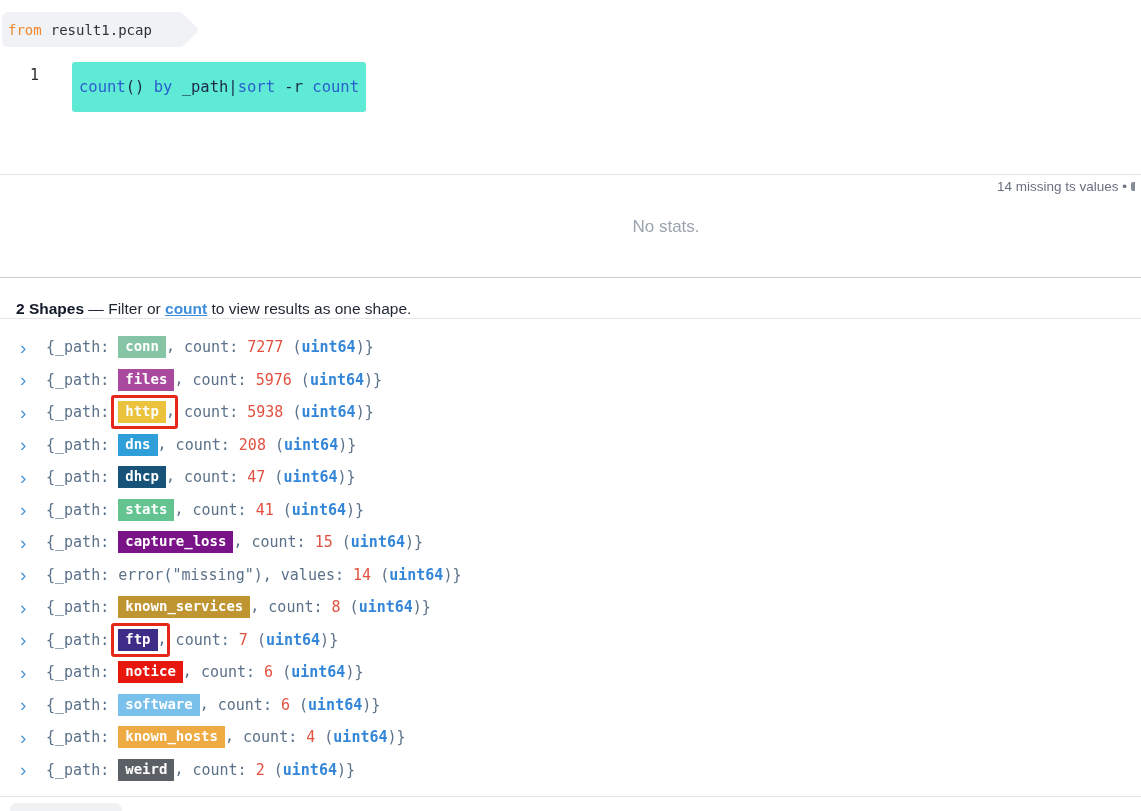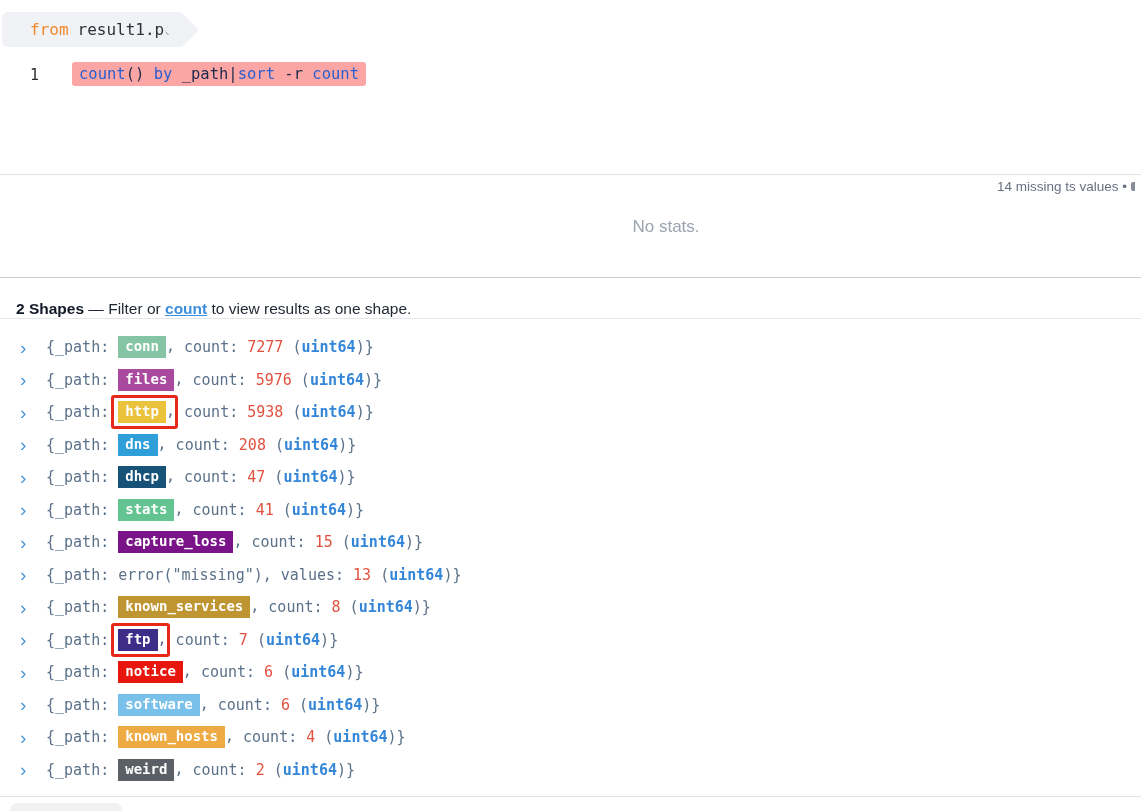--- a/index.html
+++ b/index.html
@@ -3,30 +3,30 @@
 <meta charset="utf-8">
 <style>
   * { margin:0; padding:0; box-sizing:border-box; }
   html,body { width:1141px; height:811px; background:#ffffff; overflow:hidden;
               font-family:"Liberation Sans", sans-serif; position:relative; }
 
   
   .editor { position:absolute; left:0; top:0; width:1141px; height:174px; background:#fff; }
   .from-pill { position:absolute; left:2px; top:12px; height:35px; width:180px;
                background:#f1f2f5; border-radius:6px 0 0 6px;
-               display:flex; align-items:center; padding-left:28px;
-               font-family:"DejaVu Sans Mono", monospace; font-size:16px; color:#2e3138; }
+               display:flex; align-items:center; padding-left:6px;
+               font-family:"DejaVu Sans Mono", monospace; font-size:14px; color:#2e3138; }
   .from-pill::after { content:''; position:absolute; right:-12px; top:50%;
                width:25px; height:25px; transform:translateY(-50%) rotate(45deg);
                background:#f1f2f5; border-radius:4px; }
   .from-pill .kw { color:#f0882e; margin-right:9px; }
   .lineno { position:absolute; left:30px; top:66px; font-family:"DejaVu Sans Mono", monospace;
             font-size:15px; color:#2c2c31; }
-  .query-code { position:absolute; left:72px; top:62px; background:#fca5a5; border-radius:3px;
-            padding:3px 7px; font-family:"DejaVu Sans Mono", monospace; font-size:15.5px; }
+  .query-code { position:absolute; left:72px; top:62px; background:#5eead4; border-radius:3px;
+            padding:16px 7px; font-family:"DejaVu Sans Mono", monospace; font-size:15.5px; }
   .query-code .kw { color:#2a5fce; }
   .query-code .pl { color:#1d2a4a; }
 
   .divider { position:absolute; left:0; width:1141px; height:1px; background:#e2e3e5; }
   .div-top { top:174px; }
   .div-shapes-top { top:277px; background:#c9cdd1; }
   .div-shapes-bottom { top:318px; background:#e4e6e8; }
   .div-bottom { top:796px; }
 
   
@@ -118,21 +118,21 @@
 
   <div class="row">
     <span class="chev">›</span><span class="struct t-prefix">{_path: </span><span class="anno-wrap"><span class="badge" style="background: rgb(99, 196, 146);">stats</span><span class="struct">,</span></span><span class="struct t-countkey"> count: </span><span class="num t-count">41</span><span class="struct t-topen"> (</span><span class="typ t-type">uint64</span><span class="struct t-tclose">)}</span>
   </div>
 
   <div class="row">
     <span class="chev">›</span><span class="struct t-prefix">{_path: </span><span class="anno-wrap"><span class="badge" style="background: rgb(122, 18, 136);">capture_loss</span><span class="struct">,</span></span><span class="struct t-countkey"> count: </span><span class="num t-count">15</span><span class="struct t-topen"> (</span><span class="typ t-type">uint64</span><span class="struct t-tclose">)}</span>
   </div>
 
   <div class="row">
-    <span class="chev">›</span><span class="struct t-prefix">{_path: </span><span class="struct">error("missing")</span><span class="struct t-countkey">, values: </span><span class="num t-count">13</span><span class="struct t-topen"> (</span><span class="typ t-type">uint64</span><span class="struct t-tclose">)}</span>
+    <span class="chev">›</span><span class="struct t-prefix">{_path: </span><span class="struct">error("missing")</span><span class="struct t-countkey">, values: </span><span class="num t-count">14</span><span class="struct t-topen"> (</span><span class="typ t-type">uint64</span><span class="struct t-tclose">)}</span>
   </div>
 
   <div class="row">
     <span class="chev">›</span><span class="struct t-prefix">{_path: </span><span class="anno-wrap"><span class="badge" style="background: rgb(191, 149, 49);">known_services</span><span class="struct">,</span></span><span class="struct t-countkey"> count: </span><span class="num t-count">8</span><span class="struct t-topen"> (</span><span class="typ t-type">uint64</span><span class="struct t-tclose">)}</span>
   </div>
 
   <div class="row">
     <span class="chev">›</span><span class="struct t-prefix">{_path: </span><span class="anno-wrap"><span class="badge" style="background: rgb(62, 44, 137);">ftp</span><span class="struct">,</span><span class="anno-box"></span></span><span class="struct t-countkey"> count: </span><span class="num t-count">7</span><span class="struct t-topen"> (</span><span class="typ t-type">uint64</span><span class="struct t-tclose">)}</span>
   </div>
 

